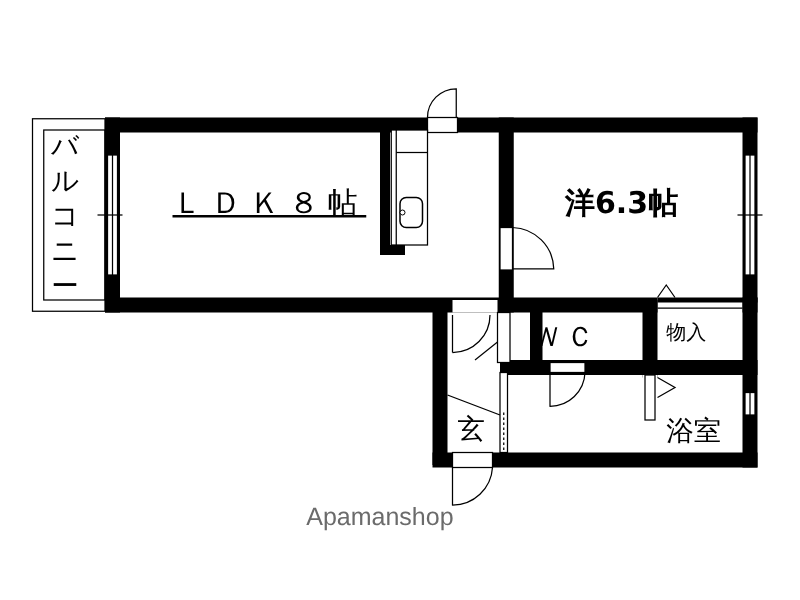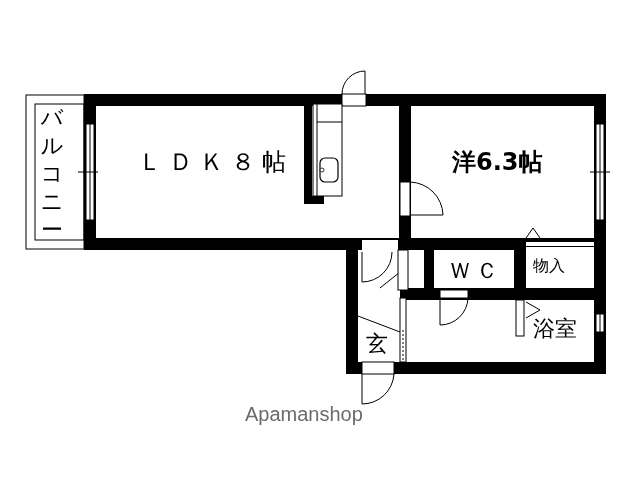--- a/index.html
+++ b/index.html
@@ -1,23 +1,23 @@
 <!DOCTYPE html>
 <html><head>
 <meta charset="utf-8">
 <style>
   html, body { margin:0; padding:0; background:#ffffff; }
   body { width:640px; height:480px; position:relative; overflow:hidden; font-family:"DejaVu Sans", sans-serif; }
   svg { position:absolute; left:0; top:0; }
   .lbl { position:absolute; color:#000; white-space:nowrap; line-height:1; }
-  .room-ldk { left:138px; top:150px; font-size:24px; letter-spacing:7px; }
+  .room-ldk { left:138px; top:150px; font-size:24px; letter-spacing:7px;text-decoration:underline; }
   .room-yo { left:452px; top:150px; font-size:24px;font-weight:bold; }
-  .room-wc { left:449px; top:260px; font-size:22px; letter-spacing:5px; }
+  .room-wc { left:426px; top:260px; font-size:22px; letter-spacing:5px; }
   .room-mono { left:533px; top:258px; font-size:16px; }
-  .room-bath { left:533px; top:318px; font-size:22px;font-family:Liberation Serif, serif; }
+  .room-bath { left:533px; top:334px; font-size:22px;font-family:Liberation Serif, serif; }
   .room-gen { left:366px; top:333px; font-size:22px; }
   .balcony { position:absolute; left:40px; top:104px; width:24px; font-size:22px; line-height:28px; text-align:center; }
   .brand { left:245px; top:404px; font-size:20px; color:#6b6b6b; font-family:"Liberation Sans", sans-serif; }
 </style>
 </head>
 <body>
 
 <svg width="640" height="480" viewBox="0 0 640 480">
 
   <rect x="26" y="95" width="58" height="154" fill="#fff" stroke="#000" stroke-width="1"></rect>

